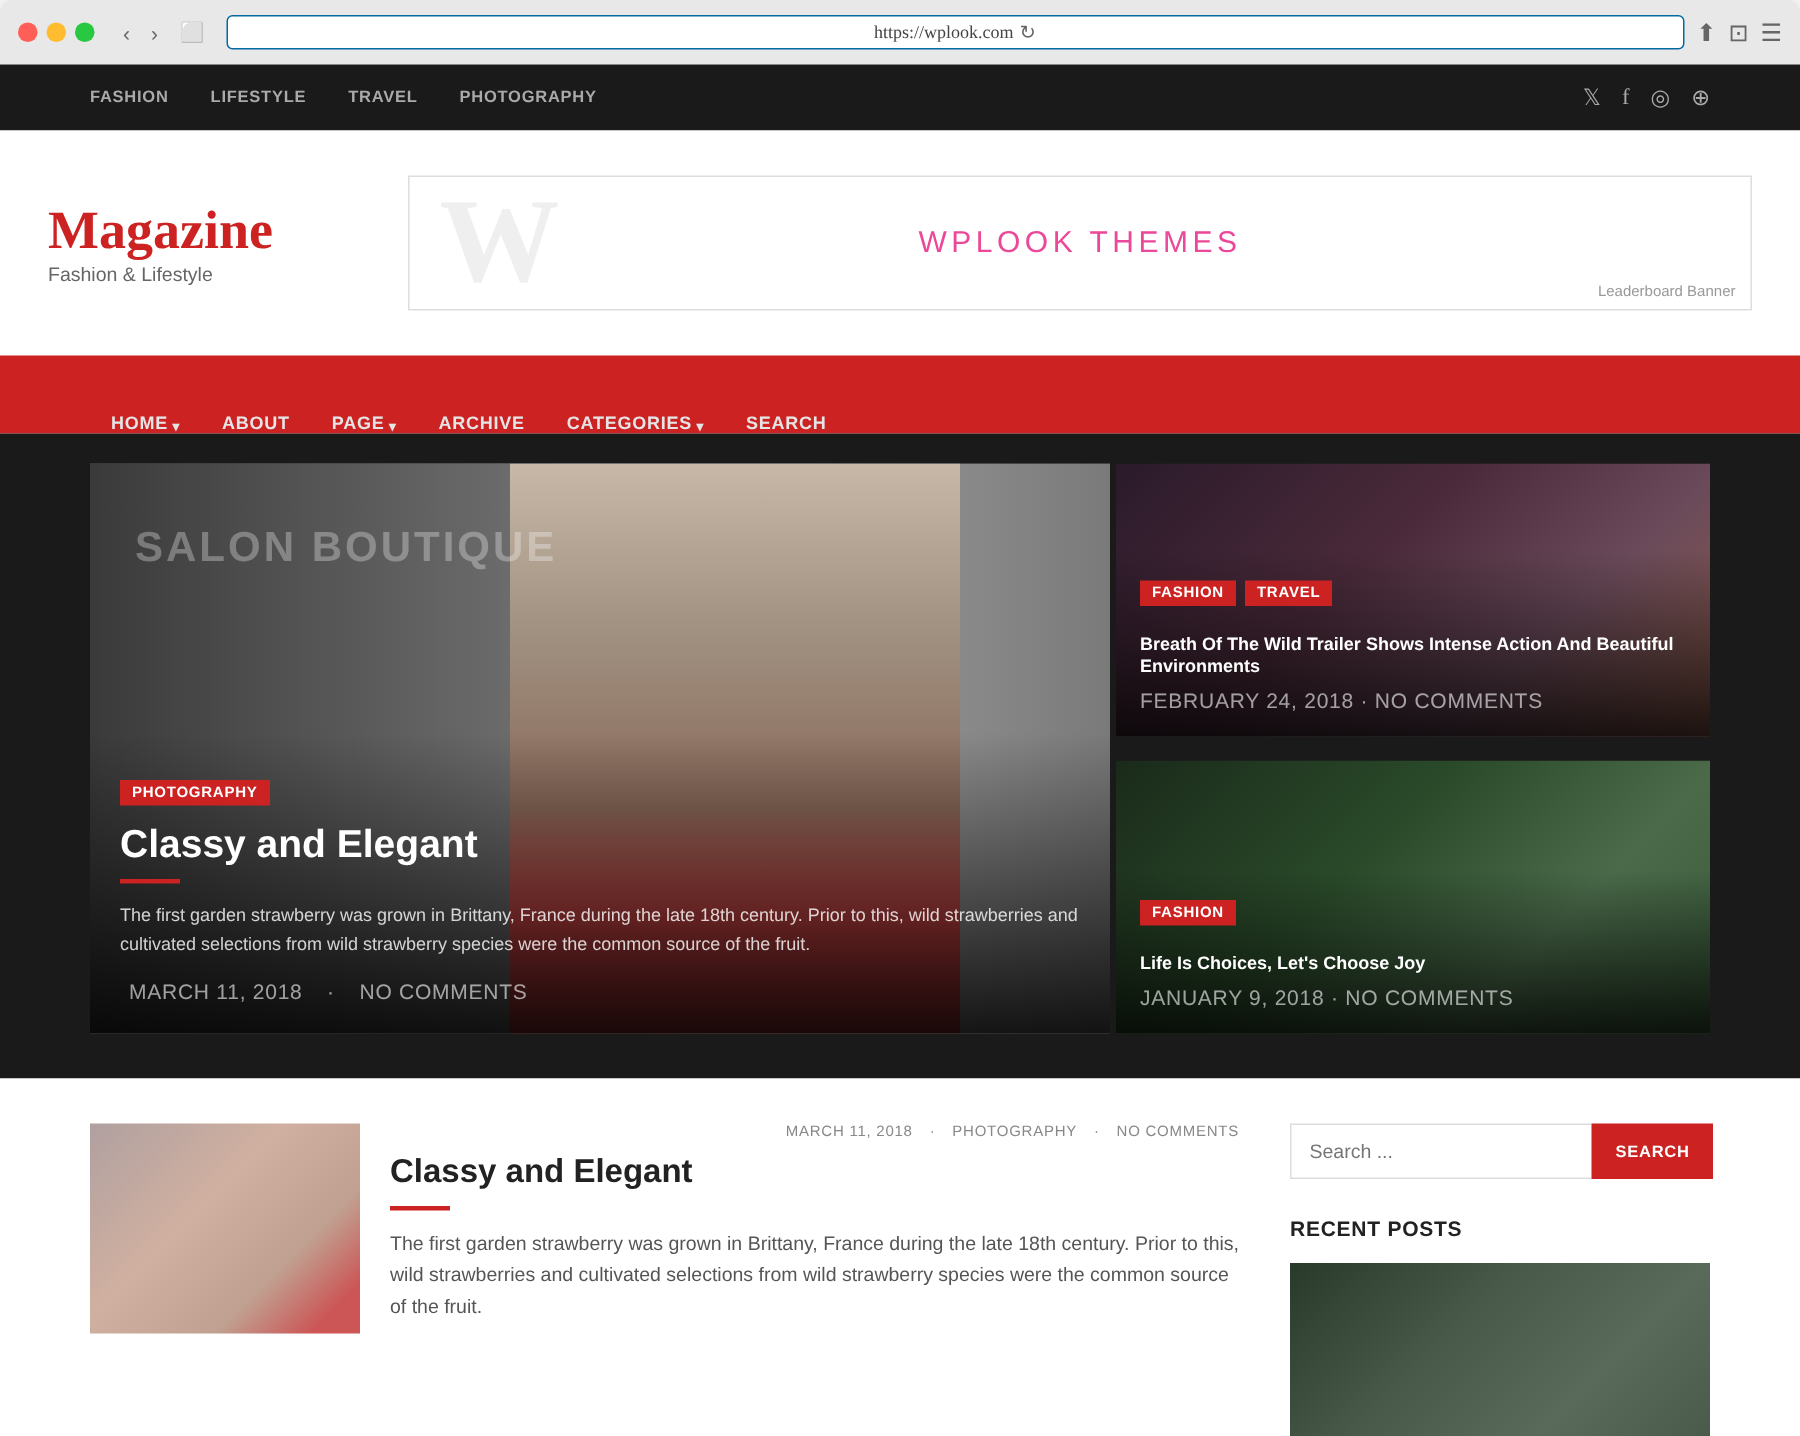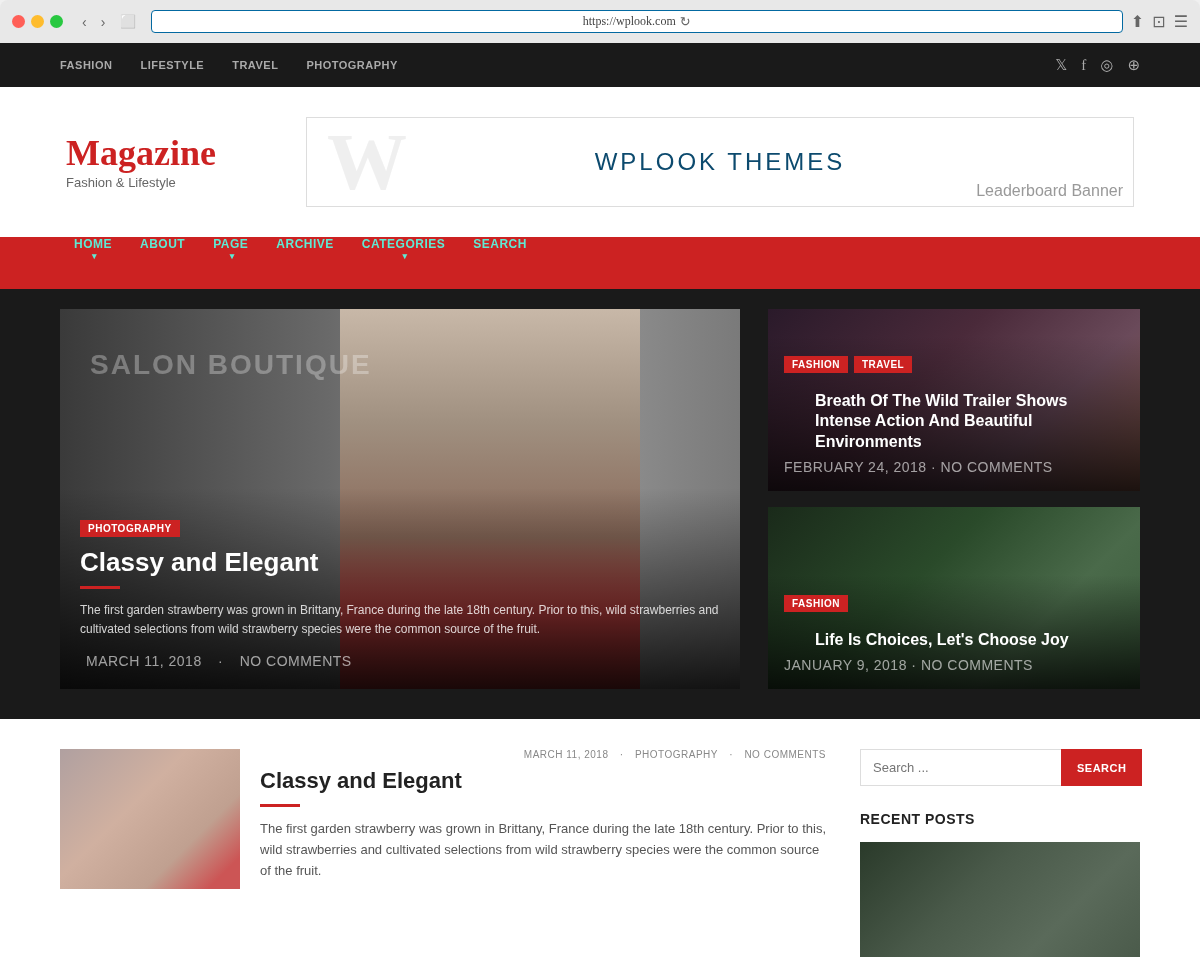--- a/index.html
+++ b/index.html
@@ -56,21 +56,21 @@
       font-family: Arial, sans-serif; letter-spacing: 0.5px;
       font-weight: 600; text-transform: uppercase;
     }
     .top-social { display: flex; gap: 14px; align-items: center; }
     .top-social span { color: #aaa; font-size: 15px; cursor: pointer; }
 
     
     .header {
       display: flex;
       align-items: center;
-      padding: 30px 66px;
+      padding: 30px 32px;
       background: white;
       gap: 40px;
     }
     .logo-area { min-width: 200px; }
     .logo-title {
       font-size: 36px; font-weight: bold; color: #cc2222;
       font-family: 'Georgia', serif; line-height: 1;
     }
     .logo-subtitle {
       font-size: 13px; color: #666; font-family: Arial, sans-serif;
@@ -80,50 +80,50 @@
       flex: 1; border: 1px solid #ddd;
       display: flex; align-items: center; justify-content: center;
       height: 90px; position: relative; overflow: hidden;
       background: white;
     }
     .banner-logo-bg {
       position: absolute; left: 20px; top: 50%; transform: translateY(-50%);
       font-size: 80px; color: #e0e0e0; font-weight: bold; opacity: 0.5;
     }
     .banner-text {
-      font-size: 24px; letter-spacing: 3px; color: #0c4a6e;
+      font-size: 20px; letter-spacing: 3px; color: #ec4899;
       font-family: Arial, sans-serif; font-weight: 300; z-index: 1;
     }
     .banner-label {
       position: absolute; bottom: 6px; right: 10px;
-      font-size: 16px; color: #999; font-family: Arial, sans-serif;
+      font-size: 10px; color: #999; font-family: Arial, sans-serif;
     }
 
     
     .main-nav {
       background: #cc2222;
       display: flex;
       align-items: center;
       padding: 0 60px;
       height: 52px;
     }
     .main-nav a {
-      color: #5eead4; text-decoration: none; font-size: 12px;
+      color: #e5e5e5; text-decoration: none; font-size: 12px;
       font-family: Arial, sans-serif; font-weight: 700;
       text-transform: uppercase; letter-spacing: 0.5px;
-      padding: 0 14px; height: 52px; display: flex; align-items: center; flex-direction: column;
+      padding: 0 14px; height: 52px; display: flex; align-items: flex-end;
     }
     .nav-arrow { font-size: 9px; margin-left: 3px; }
 
     
     .hero-section {
       background: #1a1a1a;
       padding: 20px 60px 30px;
       display: flex;
-      gap: 28px;
+      gap: 4px;
     }
     .hero-main {
       flex: 0 0 680px;
       position: relative; cursor: pointer;
     }
     .hero-main-img {
       width: 680px; height: 380px;
       background: linear-gradient(135deg, #555 0%, #888 30%, #444 60%, #666 100%);
       position: relative; overflow: hidden;
     }
@@ -191,22 +191,22 @@
     .side-card-2-bg {
       background: linear-gradient(135deg, #1a2a1a 0%, #2a4a2a 40%, #4a6a4a 70%, #3a5a3a 100%);
     }
     .side-card-overlay {
       position: absolute; bottom: 0; left: 0; right: 0;
       background: linear-gradient(transparent, rgba(0,0,0,0.8));
       padding: 20px 16px 16px;
     }
     .side-badges { display: flex; gap: 6px; margin-bottom: 8px; }
     .side-card-title {
-      color: white; font-size: 16px; font-weight: bold;
-      font-family: Arial, sans-serif; margin-bottom: 6px; line-height: 1.3; margin-left: 31px;
+      color: white; font-size: 12px; font-weight: bold;
+      font-family: Arial, sans-serif; margin-bottom: 6px; line-height: 1.3;
     }
     .side-meta {
       color: rgba(255,255,255,0.6); font-size: 14px;
       font-family: Arial, sans-serif; letter-spacing: 0.5px;
       text-transform: uppercase;
     }
 
     
     .content-section {
       background: white;

